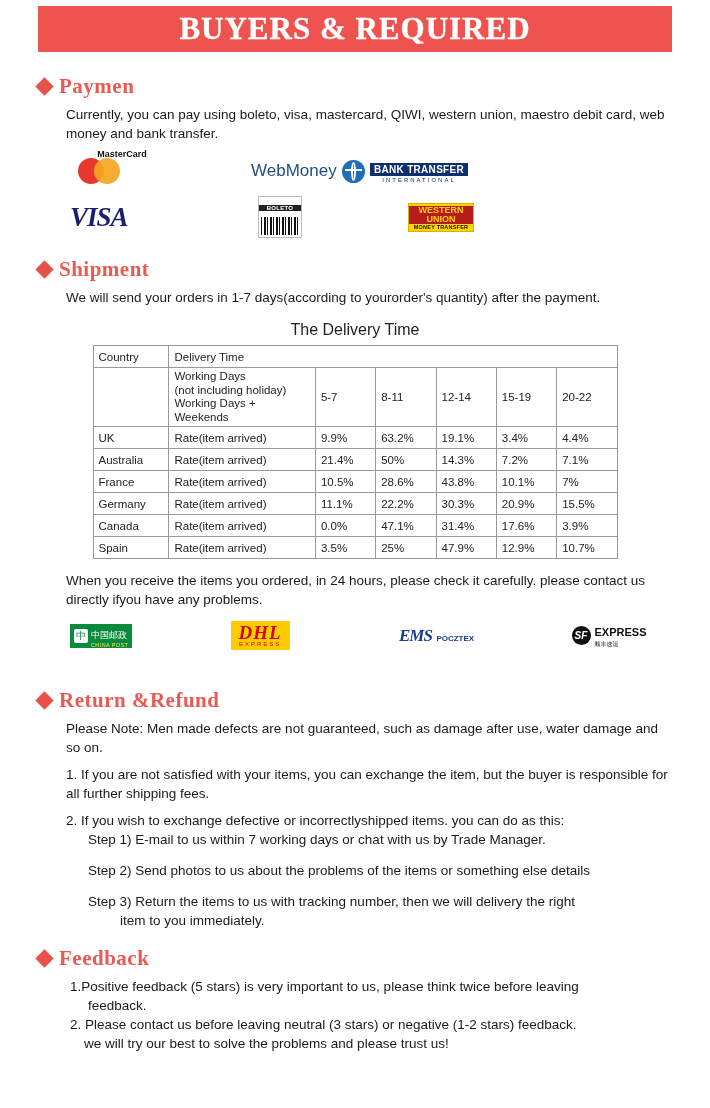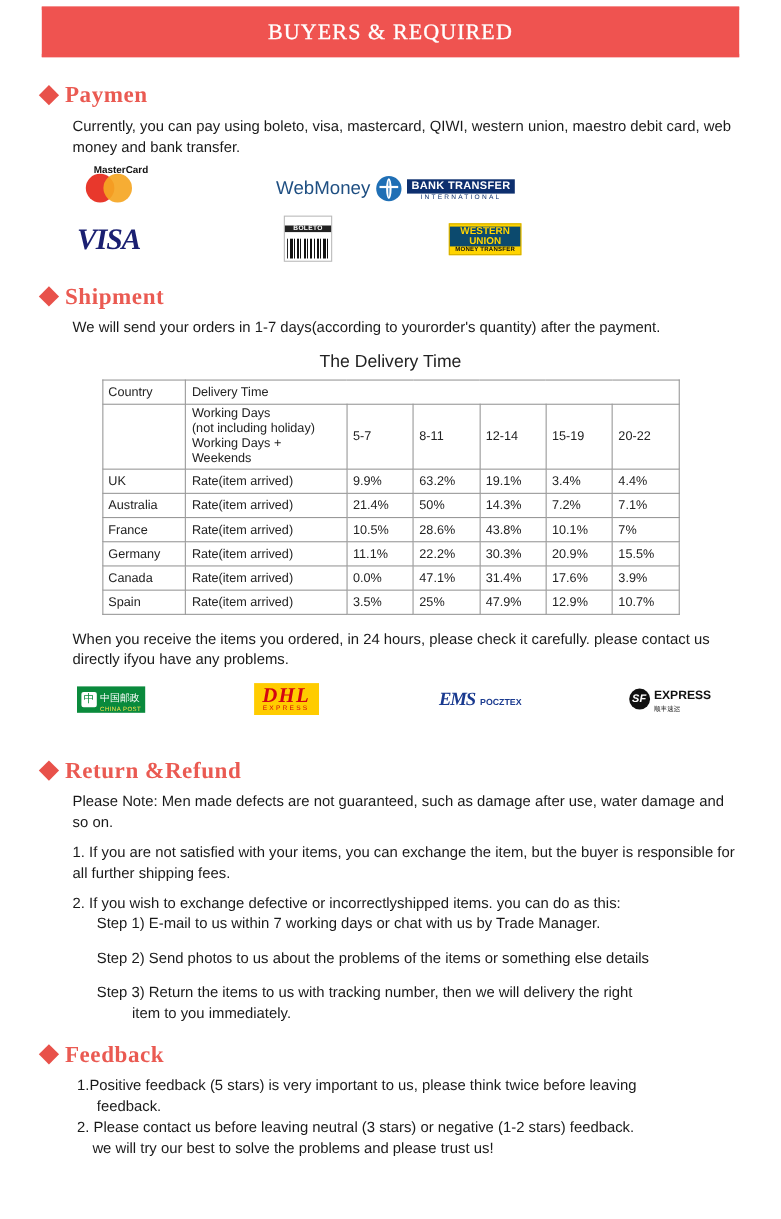--- a/index.html
+++ b/index.html
@@ -23,22 +23,22 @@
     height: 40px;
     display: flex;
     align-items: center;
     justify-content: center;
     border-top: 3px solid #ef5350;
     border-bottom: 3px solid #ef5350;
   }
   .banner-title {
     color: #ffffff;
     font-family: "Liberation Serif", serif;
-    font-weight: normal;
-    font-size: 20px;
+    font-weight: bold;
+    font-size: 31px;
     letter-spacing: 1px;
     text-align: center;
     -webkit-text-stroke: 0.3px #fff;
   }
 
   
   .section-head {
     display: flex;
     align-items: center;
     margin: 0 0 6px 38px;
@@ -81,21 +81,21 @@
     justify-content: flex-start;
   }
   .pay-cell.c2 { justify-content: flex-start; }
 
   
   .mc { position: relative; width: 72px; height: 30px; }
   .mc .circ { position: absolute; top: 2px; width: 26px; height: 26px; border-radius: 50%; }
   .mc .c-red { left: 8px; background: #e8382c; }
   .mc .c-yel { left: 24px; background: #f5a623; opacity: .92; }
   .mc .mc-txt {
-    position: absolute; left: 4px; top: -7px; width: 72px;
+    position: absolute; left: 16px; top: -7px; width: 72px;
     font-size: 9px; font-weight: bold; color: #111; text-align: center;
   }
   
   .visa {
     font-family: "Liberation Serif", serif;
     font-weight: bold; font-style: italic;
     font-size: 27px; color: #1a1f71; letter-spacing: -1px;
   }
   
   .wm { display: flex; align-items: center; margin-left: 31px; }
@@ -123,21 +123,21 @@
   }
   .barcode { position: absolute; bottom: 2px; left: 2px; right: 2px; height: 18px;
     background: repeating-linear-gradient(to right, #111 0 1px, #fff 1px 3px, #111 3px 5px, #fff 5px 6px);
   }
   
   .alipay { text-align: center; }
   .alipay .cn { font-size: 17px; font-weight: bold; color: #e8382c; font-family: "DejaVu Sans", sans-serif; }
   .alipay .en { font-size: 8px; color: #1a6fc4; margin-top: -2px; }
   
   .wu { width: 64px; background: #ffd400; border: 1px solid #d6b000; text-align: center; padding: 2px 0 1px; }
-  .wu .t1 { font-size: 9px; font-weight: bold; color: #111; line-height: 9px; background: #0c4a6e; color: #ffd400; }
+  .wu .t1 { font-size: 9px; font-weight: bold; color: #111; line-height: 9px; background: #b91c1c; color: #ffd400; }
   .wu .t2 { font-size: 5.5px; font-weight: bold; color: #111; letter-spacing: .2px; }
   
   .bt { text-align: left; }
   .bt .b1 {
     background: #0d2f6e; color: #fff; font-size: 10px; font-weight: bold;
     padding: 1px 4px; letter-spacing: .3px; display: inline-block;
   }
   .bt .b2 { font-size: 6px; color: #0d2f6e; letter-spacing: 2px; text-align: center; }
   
   .qiwi { text-align: center; }

